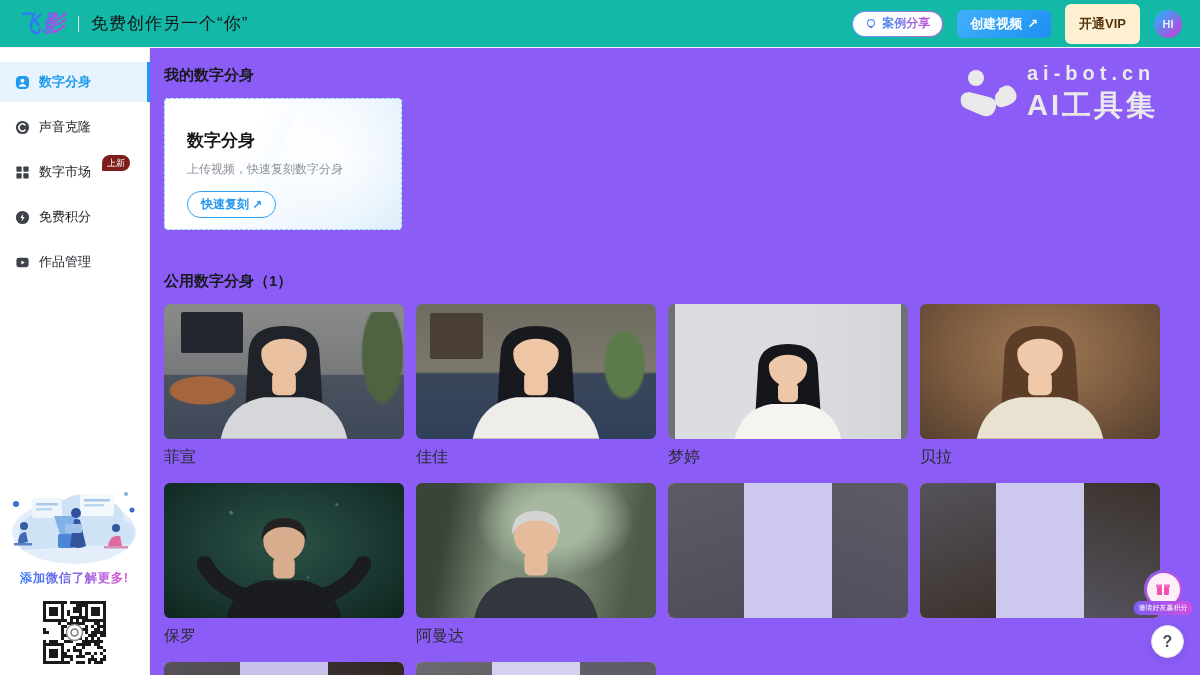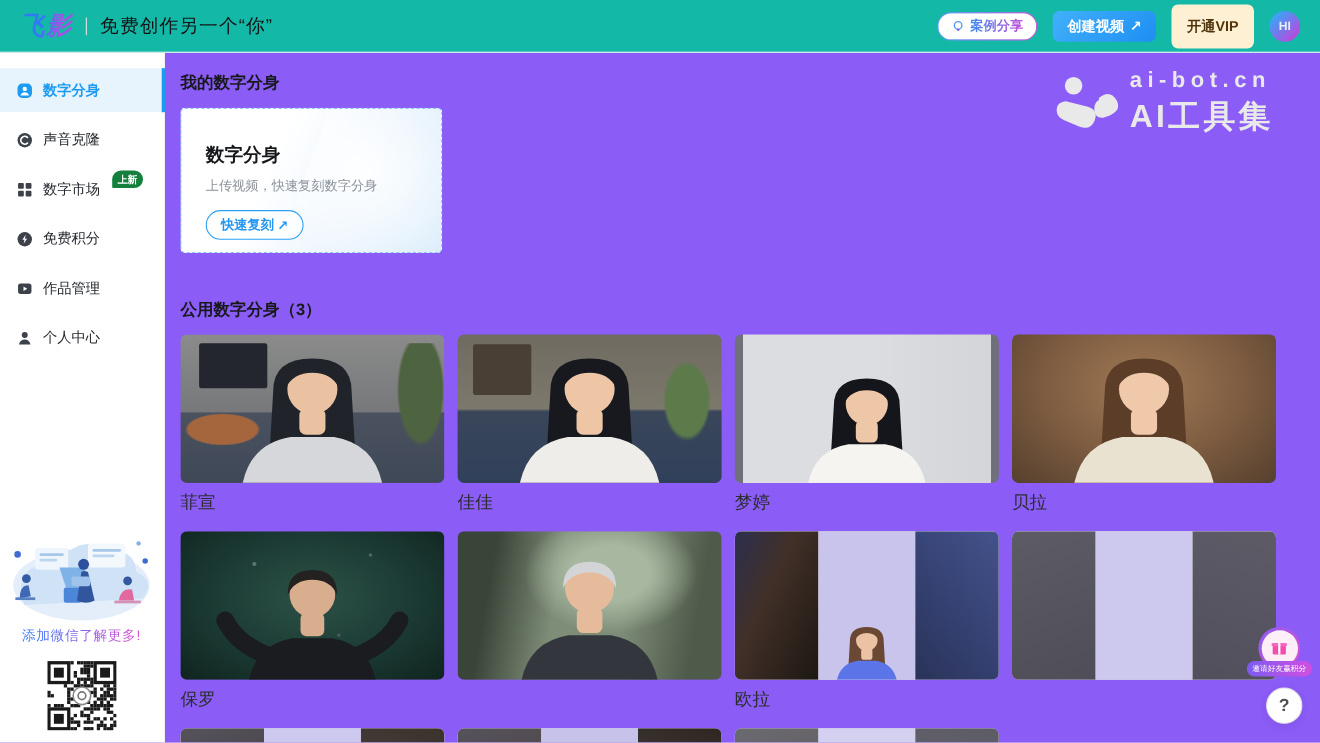--- a/index.html
+++ b/index.html
@@ -34,26 +34,26 @@
   .sidebar { position:absolute; top:48px; left:0; width:150px; bottom:0; background:#fff;
              border-right:1px solid #f0f1f3; z-index:20; }
   .nav { padding-top:14px; display:flex; flex-direction:column; gap:5px; }
   .nav-item { height:40px; display:flex; align-items:center; padding-left:15px; gap:9px;
               font-size:13px; color:#23272e; cursor:pointer; position:relative; }
   .nav-item.active { background:#e8f4fd; color:#1e9bf0; font-weight:700; }
   .nav-item.active::after { content:""; position:absolute; right:-1px; top:0; bottom:0; width:3px; background:#1e9bf0; }
   .nav-icon { width:15px; height:15px; display:flex; color:#3c414a; flex:0 0 auto; }
   .nav-item.active .nav-icon { color:#1e9bf0; }
   .nav-icon svg { width:100%; height:100%; }
-  .nav-badge { background:#15803d; color:#fff; font-size:9px; padding:1.5px 5px;
-               border-radius:8px 8px 8px 1px; transform:translateY(-9px); margin-left:2px; font-weight:700; }
+  .nav-badge { background:#7f1d1d; color:#fff; font-size:9px; padding:1.5px 5px;
+               border-radius:8px 8px 8px 1px; transform:translateY(-9px); margin-left:2px; font-weight:400; }
   .sidebar-bottom { position:absolute; left:0; right:1px; bottom:8px; display:flex;
                     flex-direction:column; align-items:center; }
   .illustration { width:144px; height:88px; }
-  .promo-text { margin-top:2px; font-size:12.5px; font-weight:400; letter-spacing:.5px;
+  .promo-text { margin-top:2px; font-size:12.5px; font-weight:700; letter-spacing:.5px;
                 background:linear-gradient(90deg,#2f7bf6,#e04fd0);
                 -webkit-background-clip:text; background-clip:text; color:transparent; }
   .qr-wrap { margin-top:10px; width:70px; height:70px; position:relative; background:#fff;
              display:flex; align-items:center; justify-content:center; }
 
   
   .main { position:absolute; left:150px; top:48px; right:0; bottom:0; background:#8b5cf6; overflow:hidden; }
   .section-title { font-size:15px; font-weight:800; color:#17191c; }
   .my-title { position:absolute; left:14px; top:18px; }
   .public-title { position:absolute; left:14px; top:224px; }
@@ -194,29 +194,20 @@
         <span class="nav-label">免费积分</span>
       </div>
       <div class="nav-item">
         <span class="nav-icon">
           <svg viewBox="0 0 16 16">
             <rect x="1.5" y="3" width="13" height="10" rx="2.5" fill="currentColor"></rect>
             <path d="M6.8 5.9l3.6 2.1-3.6 2.1z" fill="#fff"></path>
           </svg>
         </span>
         <span class="nav-label">作品管理</span>
-      </div>
-      <div class="nav-item">
-        <span class="nav-icon">
-          <svg viewBox="0 0 16 16">
-            <circle cx="8" cy="4.8" r="2.9" fill="currentColor"></circle>
-            <path d="M2.4 14c.7-3.1 3-4.7 5.6-4.7s4.9 1.6 5.6 4.7z" fill="currentColor"></path>
-          </svg>
-        </span>
-        <span class="nav-label">个人中心</span>
       </div>
     </nav>
   <div class="sidebar-bottom">
     <svg class="illustration" viewBox="0 0 144 88">
       <ellipse cx="72" cy="52" rx="62" ry="32" fill="#e4eefa"></ellipse>
       <path d="M20 70 Q10 40 34 34 Q40 14 62 20 Q80 8 96 22 Q120 18 122 40 Q140 48 128 64 Z" fill="#cfe2f6"></path>
       <rect x="78" y="14" width="34" height="22" rx="3" fill="#f3f8fd"></rect>
       <rect x="82" y="19" width="26" height="2.5" rx="1" fill="#a8c8ea"></rect>
       <rect x="82" y="24" width="20" height="2.5" rx="1" fill="#bcd6ef"></rect>
       <rect x="30" y="18" width="30" height="20" rx="3" fill="#eef5fc"></rect>
@@ -414,21 +405,21 @@
 
   <div class="clone-card">
     <div class="clone-title">数字分身</div>
     <div class="clone-sub">上传视频，快速复刻数字分身</div>
     <div class="clone-btn">
       <span>快速复刻</span>
       <span>↗</span>
     </div>
   </div>
 
-  <div class="section-title public-title">公用数字分身（3）</div>
+  <div class="section-title public-title">公用数字分身（1）</div>
 
   <div class="grid">
       <div class="avatar-card">
         <div class="thumb t-s1">
           <svg class="person" viewBox="0 0 100 60" preserveAspectRatio="xMidYMax meet" style="height:88%">
             <path d="M32 18 Q32 3 50 3 Q68 3 68 18 L70 52 Q50 60 30 52 Z" fill="#202329"></path>
             <path d="M18 60 Q22 42 40 39 L60 39 Q78 42 82 60 Z" fill="#d6d7db"></path>
             <rect x="44" y="26" width="12" height="12" rx="3" fill="#eac2a2"></rect>
             <circle cx="50" cy="17" r="11.5" fill="#eac2a2"></circle>
             <path d="M37.5 17 Q37.5 4.5 50 4.5 Q62.5 4.5 62.5 17 Q59 9.5 50 9.5 Q41 9.5 37.5 17 Z" fill="#202329"></path>
@@ -487,36 +478,21 @@
       </div>
       <div class="avatar-card">
         <div class="thumb t-s6">
           <svg class="person" viewBox="0 0 100 60" preserveAspectRatio="xMidYMax meet" style="height:86%">
             <path d="M18 60 Q22 42 40 39 L60 39 Q78 42 82 60 Z" fill="#33363c"></path>
             <rect x="44" y="26" width="12" height="12" rx="3" fill="#e6bb9c"></rect>
             <circle cx="50" cy="17" r="11.5" fill="#e6bb9c"></circle>
             <path d="M37.5 17 Q37.5 4.5 50 4.5 Q62.5 4.5 62.5 17 Q59 9.5 50 9.5 Q41 9.5 37.5 17 Z" fill="#d3d4d6"></path>
           </svg>
         </div>
-      </div>
-      <div class="avatar-card">
-        <div class="thumb tri">
-          <div class="tri-side" style="background:linear-gradient(115deg,#2c2f4e 0%,#413028 40%,#1d1712 100%)"></div>
-          <div class="tri-center" style="background:#c8c4ec">
-            <svg class="person" viewBox="0 0 100 60" preserveAspectRatio="xMidYMax meet" style="height:90%">
-              <path d="M32 18 Q32 3 50 3 Q68 3 68 18 L70 52 Q50 60 30 52 Z" fill="#6b4833"></path>
-              <path d="M18 60 Q22 42 40 39 L60 39 Q78 42 82 60 Z" fill="#5b74e8"></path>
-              <rect x="44" y="26" width="12" height="12" rx="3" fill="#ecc2a4"></rect>
-              <circle cx="50" cy="17" r="11.5" fill="#ecc2a4"></circle>
-              <path d="M37.5 17 Q37.5 4.5 50 4.5 Q62.5 4.5 62.5 17 Q59 9.5 50 9.5 Q41 9.5 37.5 17 Z" fill="#6b4833"></path>
-            </svg>
-          </div>
-          <div class="tri-side" style="background:linear-gradient(230deg,#44528c 0%,#333f6e 60%,#2a3358 100%)"></div>
-        </div>
-        <div class="avatar-name">欧拉</div>
+        <div class="avatar-name">阿曼达</div>
       </div>
       <div class="avatar-card">
         <div class="thumb tri">
           <div class="tri-side" style="background:linear-gradient(160deg,#5c5b66,#4e4d58)"></div>
           <div class="tri-center" style="background:#ccc8ee"></div>
           <div class="tri-side" style="background:linear-gradient(200deg,#5c5b66,#514f5c)"></div>
         </div>
       </div>
       <div class="avatar-card">
         <div class="thumb tri">

